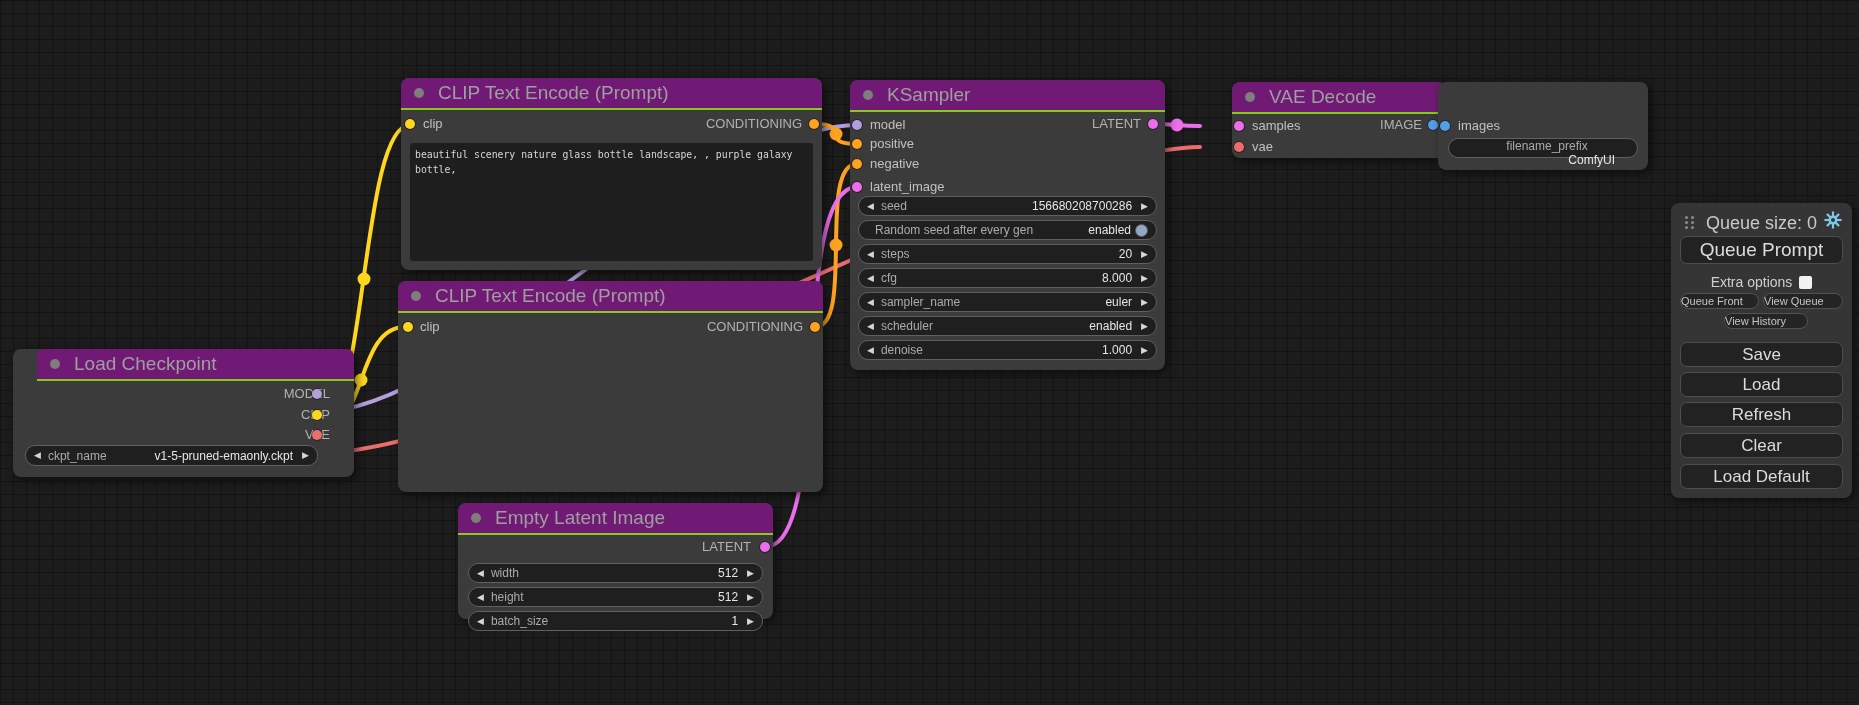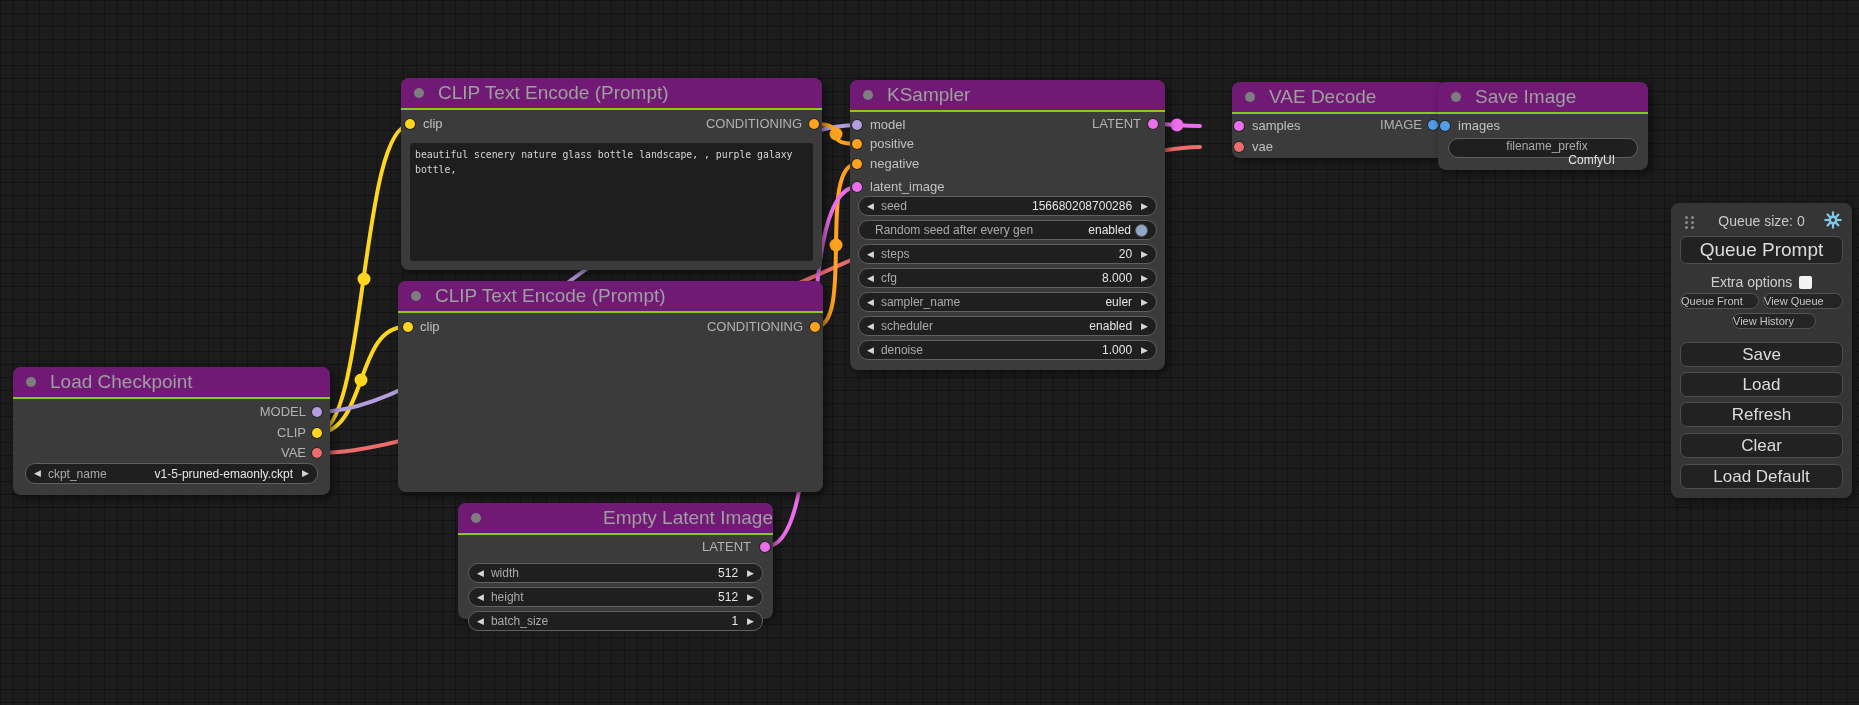--- a/index.html
+++ b/index.html
@@ -41,21 +41,21 @@
   .widget.noarrow .wlabel{margin-left:8px;}
   .widget.noarrow .wvalue{margin-right:4px;}
   .knob{width:13px;height:13px;border-radius:50%;border:1px solid #5a5a5a;box-sizing:border-box;flex:0 0 auto;}
   
   #qpanel{
     position:absolute;left:1671px;top:203px;width:181px;height:295px;z-index:4;
     background:#353535;border-radius:8px;box-shadow:3px 3px 9px rgba(0,0,0,0.5);
   }
   .handle{position:absolute;left:14px;top:13px;width:3px;height:3px;border-radius:50%;background:#8a8a8a;
     box-shadow:6px 0 0 #8a8a8a,0 5px 0 #8a8a8a,6px 5px 0 #8a8a8a,0 10px 0 #8a8a8a,6px 10px 0 #8a8a8a;}
-  .qsize{position:absolute;left:0;top:10px;width:100%;text-align:center;font-size:14px;color:#c9c9c9;}
+  .qsize{position:absolute;left:0;top:10px;width:100%;text-align:center;font-size:18px;color:#c9c9c9;}
   .gear{position:absolute;right:10px;top:8px;width:18px;height:18px;cursor:pointer;}
   .qbtn{
     position:absolute;left:9px;width:163px;background:#222;border:1px solid #4e4e4e;border-radius:7px;
     color:#dcdcdc;text-align:center;box-sizing:border-box;cursor:pointer;
   }
   .qbtn.big{height:28px;line-height:26px;font-size:19px;}
   .qbtn.med{height:25px;line-height:23px;font-size:17px;}
   .extras{position:absolute;top:71px;left:0;width:100%;text-align:center;font-size:14px;color:#cfcfcf;}
   .extras .cbx{display:inline-block;vertical-align:-2px;width:13px;height:13px;background:#f2f2f2;border-radius:2px;margin-left:7px;}
   .pill{
@@ -179,52 +179,48 @@
     </div>
     <span class="port" style="left: 2px; top: 39px; background: rgb(236, 110, 236);"></span>
     <span class="plabel" style="left:20px;top:37px;">samples</span>
     <span class="port" style="left: 2px; top: 60px; background: rgb(237, 109, 109);"></span>
     <span class="plabel" style="left:20px;top:58px;">vae</span>
     <span class="port" style="left: 196px; top: 38px; background: rgb(83, 158, 232);"></span>
     <span class="plabel outl" style="right:24px;top:36px;">IMAGE</span>
   </div>
 
   <div class="node" style="left:1438px;top:82px;width:210px;height:88px;">
-    <div class="ntitle">
-      <span class="tdot"></span>
-      <span>Save Image</span>
-    </div>
     <span class="port" style="left: 2px; top: 39px; background: rgb(83, 158, 232);"></span>
     <span class="plabel" style="left:20px;top:37px;">images</span>
     <div class="widget noarrow" style="left:10px;top:56px;width:190px;flex-direction:column;">
       <span class="wlabel">filename_prefix</span>
       <span class="wvalue" style="margin-right:14px;">ComfyUI</span>
     </div>
   </div>
 
-  <div class="node" style="left:13px;top:367px;width:317px;height:128px;">
+  <div class="node" style="left:13px;top:349px;width:317px;height:128px;padding-left:24px;">
     <div class="ntitle">
       <span class="tdot"></span>
       <span>Load Checkpoint</span>
     </div>
     <span class="port" style="left: 299px; top: 40px; background: rgb(179, 157, 219);"></span>
     <span class="plabel outl" style="right:24px;top:38px;">MODEL</span>
     <span class="port" style="left: 299px; top: 61px; background: rgb(255, 214, 30);"></span>
     <span class="plabel outl" style="right:24px;top:59px;">CLIP</span>
     <span class="port" style="left: 299px; top: 81px; background: rgb(237, 109, 109);"></span>
     <span class="plabel outl" style="right:24px;top:79px;">VAE</span>
     <div class="widget" style="left:12px;top:96px;width:293px;height:21px;">
       <span class="arr">◀</span>
       <span class="wlabel">ckpt_name</span>
       <span class="wvalue">v1-5-pruned-emaonly.ckpt</span>
       <span class="arr">▶</span>
     </div>
   </div>
 
-  <div class="node" style="left:458px;top:503px;width:315px;height:116px;text-align:right;">
+  <div class="node" style="left:458px;top:503px;width:315px;height:116px;">
     <div class="ntitle">
       <span class="tdot"></span>
       <span>Empty Latent Image</span>
     </div>
     <span class="port" style="left: 302px; top: 39px; background: rgb(236, 110, 236);"></span>
     <span class="plabel outl" style="right:22px;top:37px;">LATENT</span>
     <div class="widget" style="left:10px;top:60px;width:295px;">
       <span class="arr">◀</span>
       <span class="wlabel">width</span>
       <span class="wvalue">512</span>
@@ -262,21 +258,21 @@
         </g>
       </g>
       <circle cx="10" cy="10" r="2.2" fill="#353535"></circle>
     </svg>
     <div class="qbtn big" style="top:33px;">Queue Prompt</div>
     <div class="extras">
       <span>Extra options</span><span class="cbx"></span>
     </div>
     <div class="pill" style="left:9px;top:90px;width:79px;">Queue Front</div>
     <div class="pill" style="left:92px;top:90px;width:80px;">View Queue</div>
-    <div class="pill" style="left:61px;top:110px;width:84px;">View History</div>
+    <div class="pill" style="left:53px;top:110px;width:84px;">View History</div>
     <div class="qbtn med" style="top:139px;">Save</div>
     <div class="qbtn med" style="top:169px;">Load</div>
     <div class="qbtn med" style="top:199px;">Refresh</div>
     <div class="qbtn med" style="top:230px;">Clear</div>
     <div class="qbtn med" style="top:261px;">Load Default</div>
   </div>
 
 </div>
 
 </body></html>

